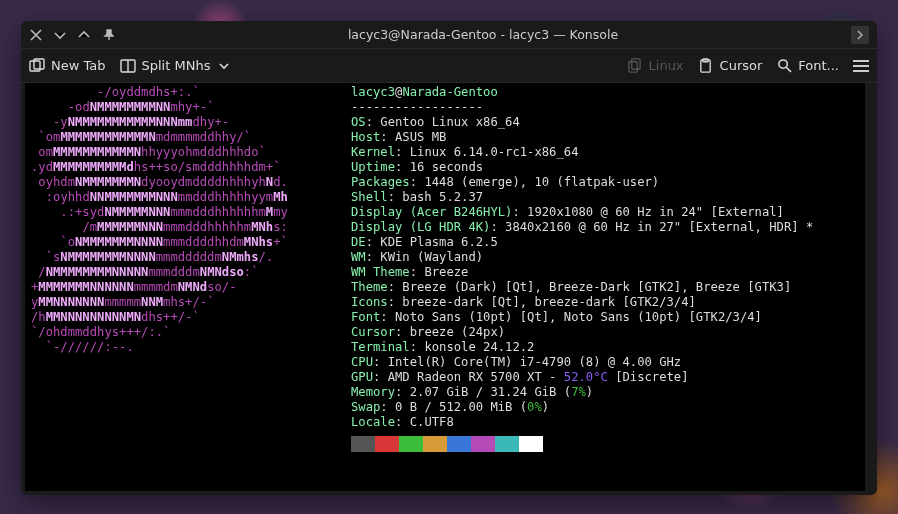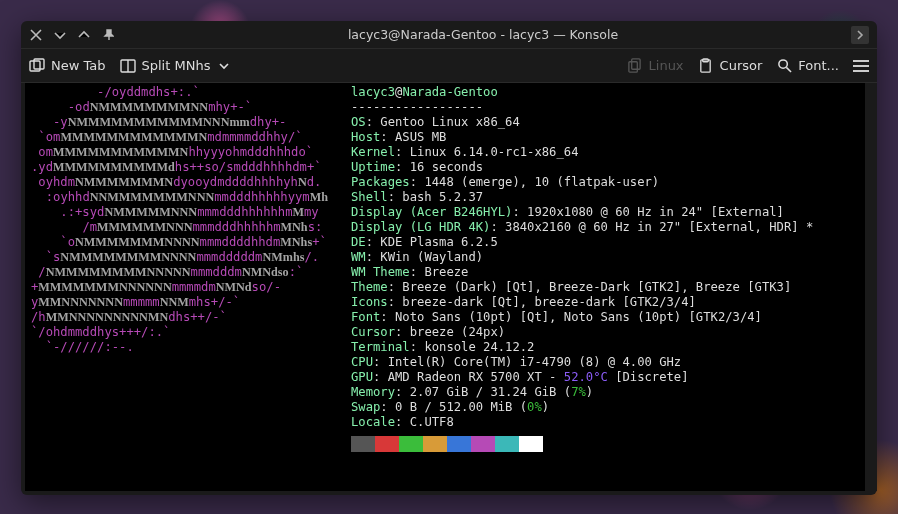--- a/index.html
+++ b/index.html
@@ -77,21 +77,21 @@
   .scrollbar {
     width: 8px;
     background: #1a1a1a;
     margin: 0 0 4px 0;
   }
   .line { display:flex; }
   .ascii { width: 320px; flex-shrink:0; }
   .c-m  { color:#b64ab6; }  
   .c-mb { color:#86efac; font-weight:normal; }
   .c-w  { color:#dddddd; }
-  .c-wb { color:#a3a3a3; font-weight:bold;font-family:Liberation Serif, serif; }
+  .c-wb { color:#f0abfc; font-weight:bold; }
   .c-g  { color:#3bbd3b; }
   .c-y  { color:#8b5cf6; }
   .palette { display:flex; margin-top:6px; margin-left:320px; }
   .sw { width:24px; height:16px; }
 </style>
 </head>
 <body>
 
 <div class="window">
 

